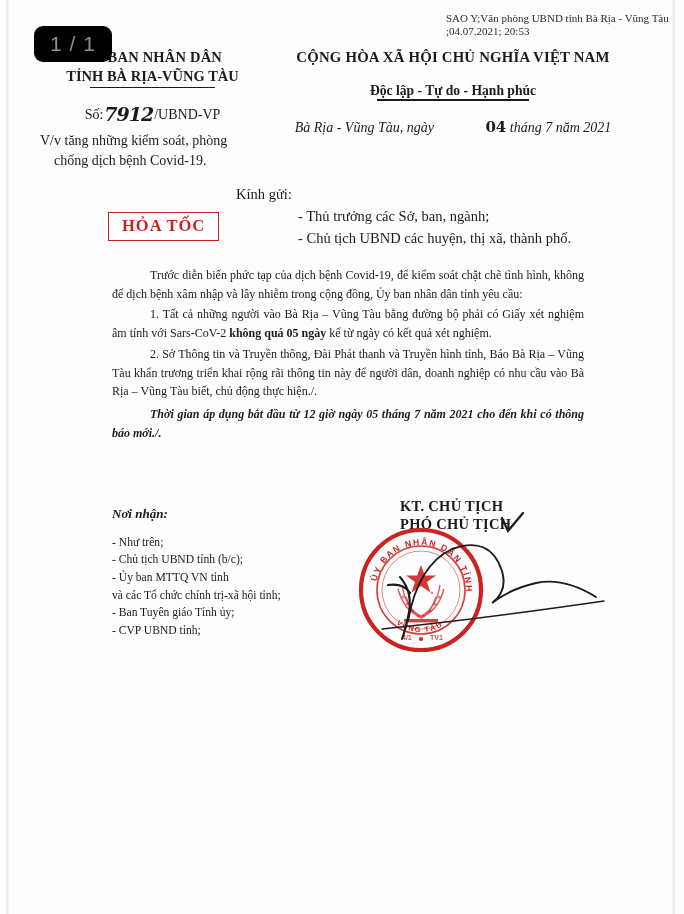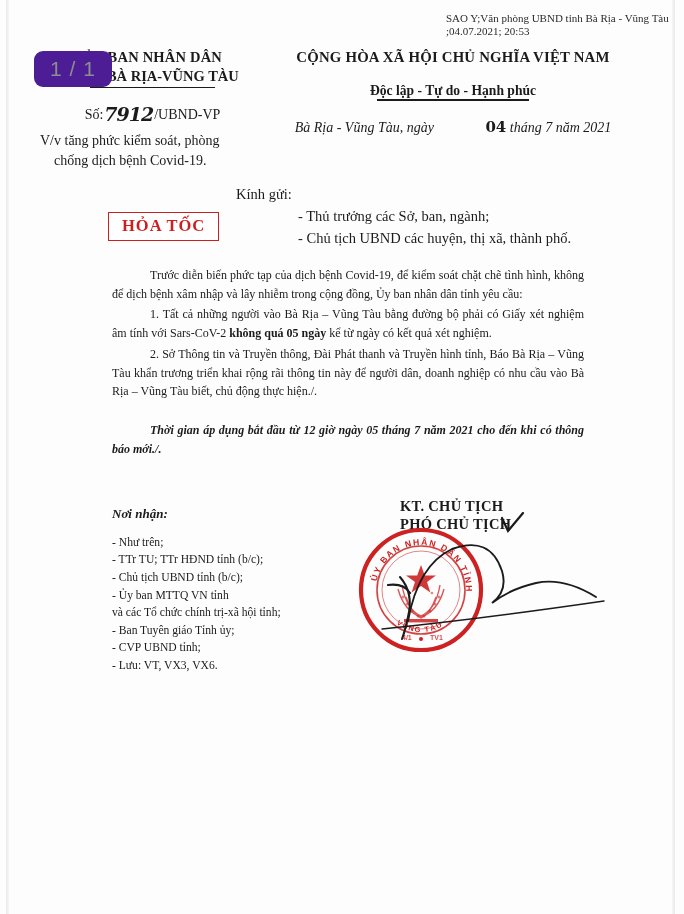--- a/index.html
+++ b/index.html
@@ -31,29 +31,28 @@
     background: linear-gradient(to right, #e9e9ea, #f6f6f7);
   }
   .scan-edge.left  { left: 6px; }
   .scan-edge.right { left: 672px;
     background: linear-gradient(to left, #e9e9ea, #f6f6f7); }
 
   
   #page-badge {
     position: absolute;
     left: 34px; top: 26px;
-    background: #4c1d95;
+    background: #000000;
     border-radius: 9px;
     padding: 6px 16px;
     font-family: "Liberation Sans", sans-serif;
     font-size: 21px;
     color: #8e8e90;
     letter-spacing: 1px;
     z-index: 6;
-    margin-top: 25px;
   }
 
   
   #scan-note {
     position: absolute;
     left: 446px; top: 12px;
     width: 240px;
     font-size: 11px;
     line-height: 1.22;
     color: #2b2b2b;
@@ -175,21 +174,21 @@
     left: 112px; top: 266px;
     width: 472px;
     font-size: 12px;
     line-height: 1.56;
     text-align: justify;
   }
   #doc-body p { margin: 0 0 2px 0; text-indent: 38px; }
   #doc-body p.effective {
     font-style: italic;
     font-weight: bold;
-    margin-top: 20px;
+    margin-top: 4px;
   }
   .b { font-weight: bold; }
 
   
   #recipients {
     position: absolute;
     left: 112px; top: 504px;
     width: 250px;
     font-size: 11.6px;
     line-height: 1.52;
@@ -265,21 +264,21 @@
       <div><span class="nation-line2">Độc lập - Tự do - Hạnh phúc</span></div>
       <div id="doc-place-date">
         <span>Bà Rịa - Vũng Tàu, ngày</span>
         <span class="hand-day">04</span>
         <span>tháng 7 năm 2021</span>
       </div>
     </div>
   </div>
 
   <div id="doc-subject">
-    <div>V/v tăng phức kiểm soát, phòng</div>
+    <div>V/v tăng những kiểm soát, phòng</div>
     <div class="l2">chống dịch bệnh Covid-19.</div>
   </div>
 
   <div id="addressee">
     <div class="kg-label">Kính gửi:</div>
     <div class="kg-item">- Thủ trưởng các Sở, ban, ngành;</div>
     <div class="kg-item">- Chủ tịch UBND các huyện, thị xã, thành phố.</div>
   </div>
 
   <div id="urgent-stamp">HỎA TỐC</div>
@@ -287,27 +286,25 @@
   <div id="doc-body">
     <p>Trước diễn biến phức tạp của dịch bệnh Covid-19, để kiểm soát chặt chẽ tình hình, không để dịch bệnh xâm nhập và lây nhiễm trong cộng đồng, Ủy ban nhân dân tỉnh yêu cầu:</p>
     <p><span>1. Tất cả những người vào Bà Rịa – Vũng Tàu bằng đường bộ phải có Giấy xét nghiệm âm tính với Sars-CoV-2 </span><span class="b">không quá 05 ngày</span><span> kể từ ngày có kết quả xét nghiệm.</span></p>
     <p>2. Sở Thông tin và Truyền thông, Đài Phát thanh và Truyền hình tỉnh, Báo Bà Rịa – Vũng Tàu khẩn trương triển khai rộng rãi thông tin này để người dân, doanh nghiệp có nhu cầu vào Bà Rịa – Vũng Tàu biết, chủ động thực hiện./.</p>
     <p class="effective">Thời gian áp dụng bắt đầu từ 12 giờ ngày 05 tháng 7 năm 2021 cho đến khi có thông báo mới./.</p>
   </div>
 
   <div id="recipients">
     <div class="rcp-title">Nơi nhận:</div>
     <div>- Như trên;</div>
-    <div>- TTr TU; TTr HĐND tỉnh (b/c);</div>
     <div>- Chủ tịch UBND tỉnh (b/c);</div>
     <div>- Ủy ban MTTQ VN tỉnh</div>
     <div>và các Tổ chức chính trị-xã hội tỉnh;</div>
     <div>- Ban Tuyên giáo Tỉnh ủy;</div>
     <div>- CVP UBND tỉnh;</div>
-    <div>- Lưu: VT, VX3, VX6.</div>
   </div>
 
   <div id="signature">
     <div class="sig-role">KT. CHỦ TỊCH</div>
     <div class="sig-role">PHÓ CHỦ TỊCH</div>
   </div>
 
   <svg id="sig-tick" viewBox="0 0 26 26">
     <path d="M2 6 L8 19 L23 1" stroke="#1b1b1b" stroke-width="2.2" fill="none" stroke-linecap="round"></path>
   </svg>

